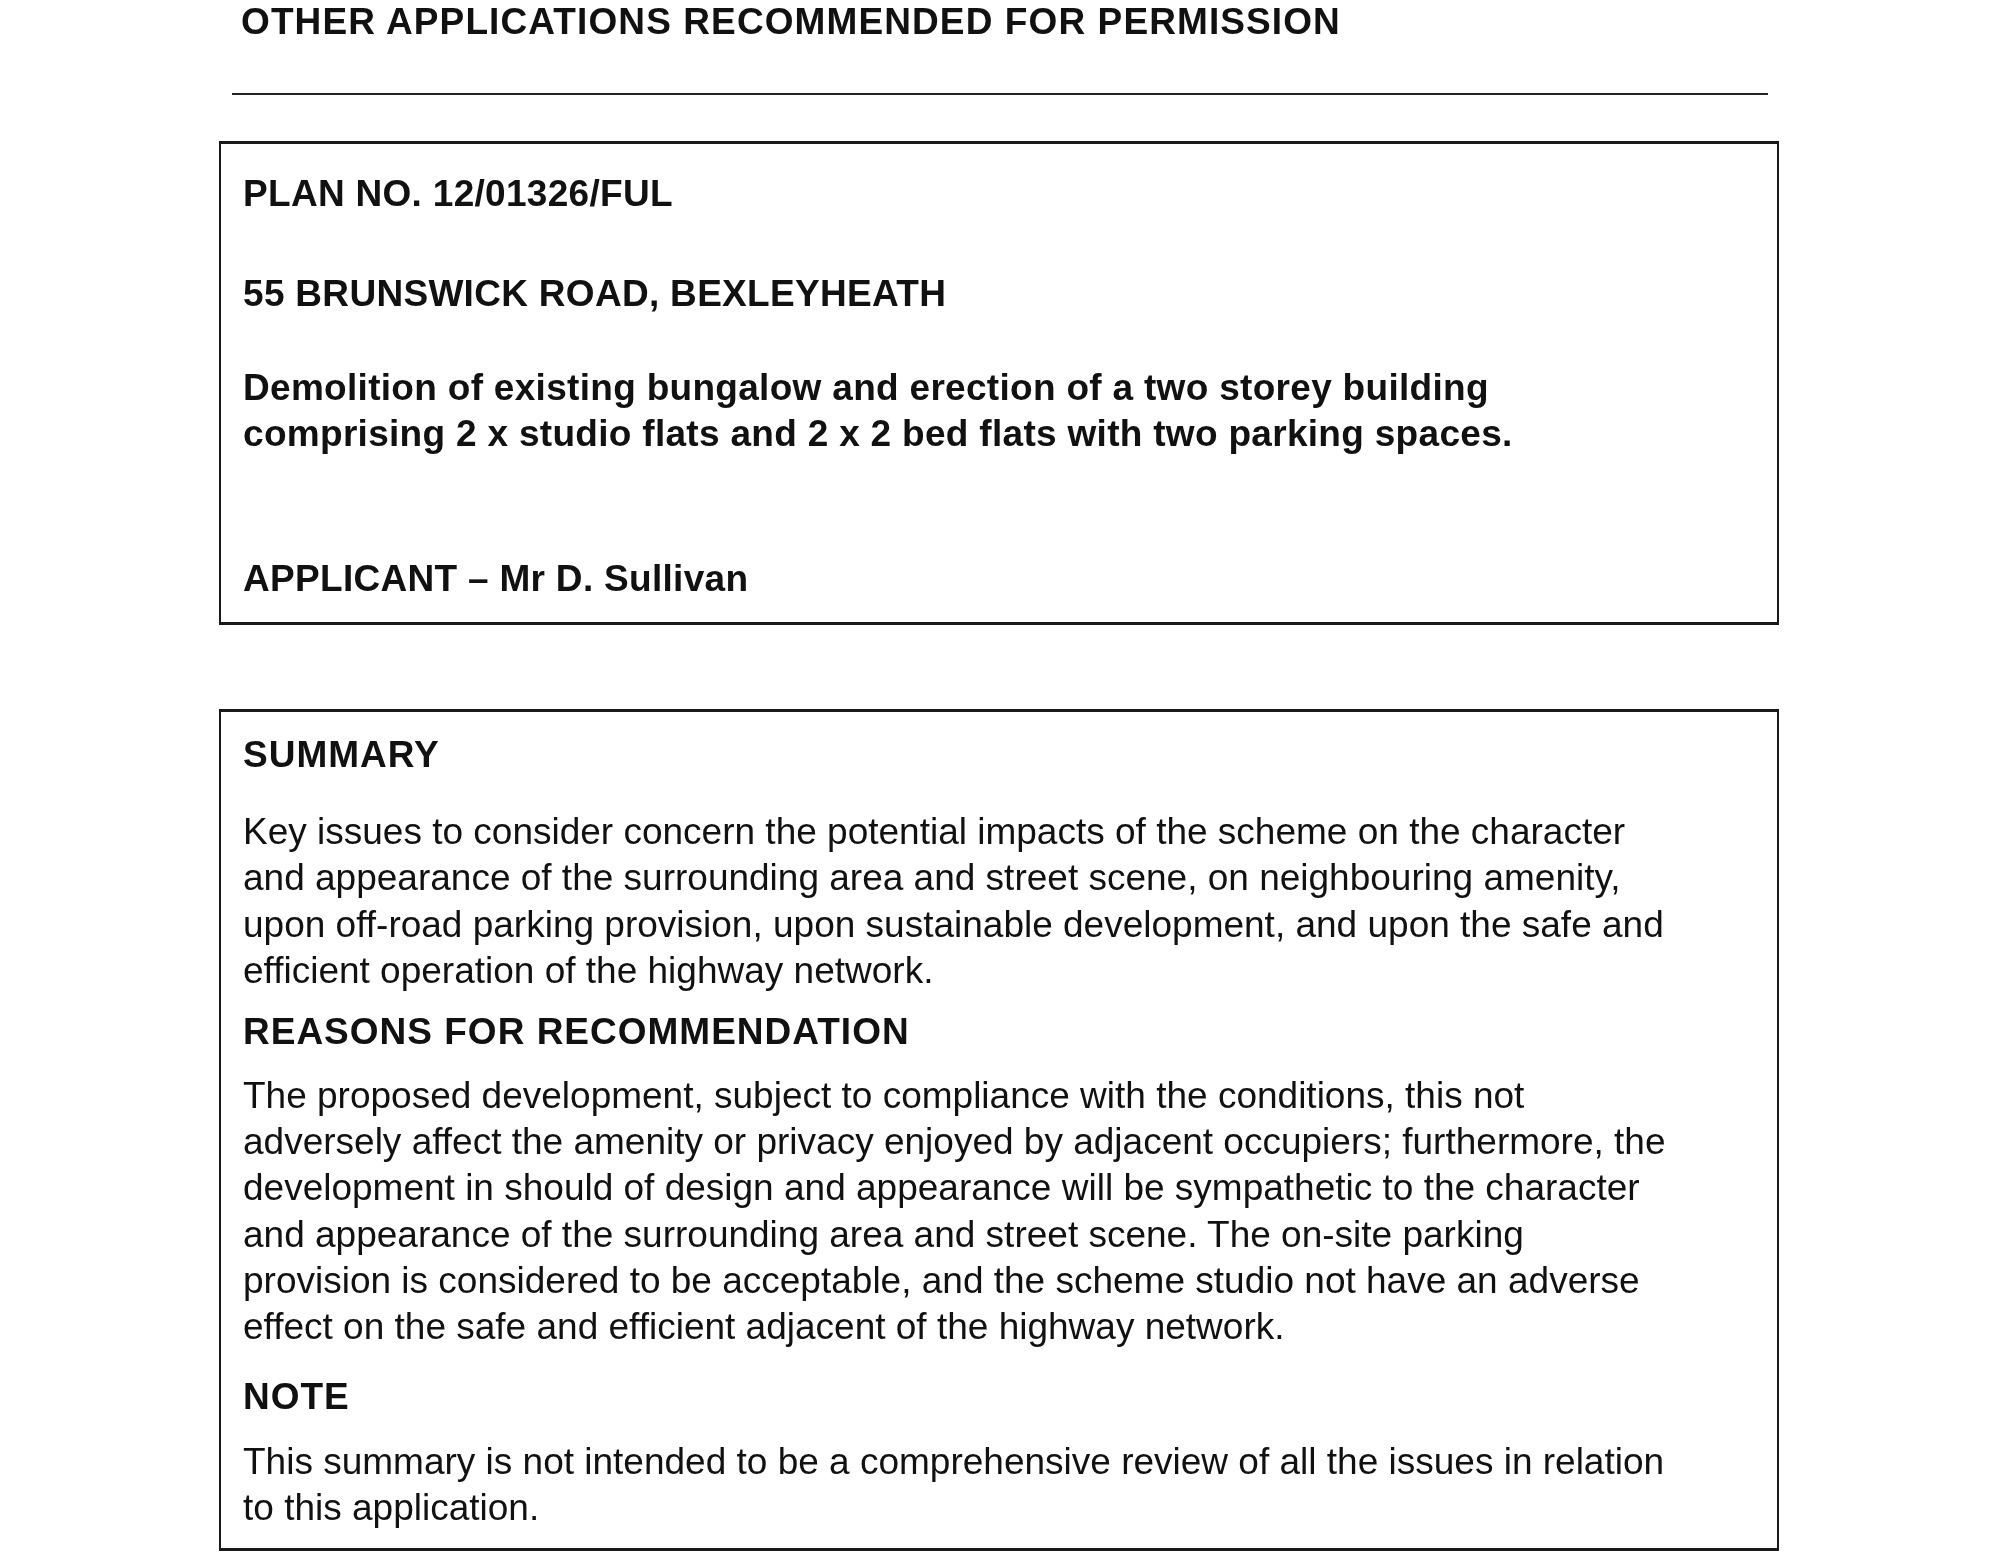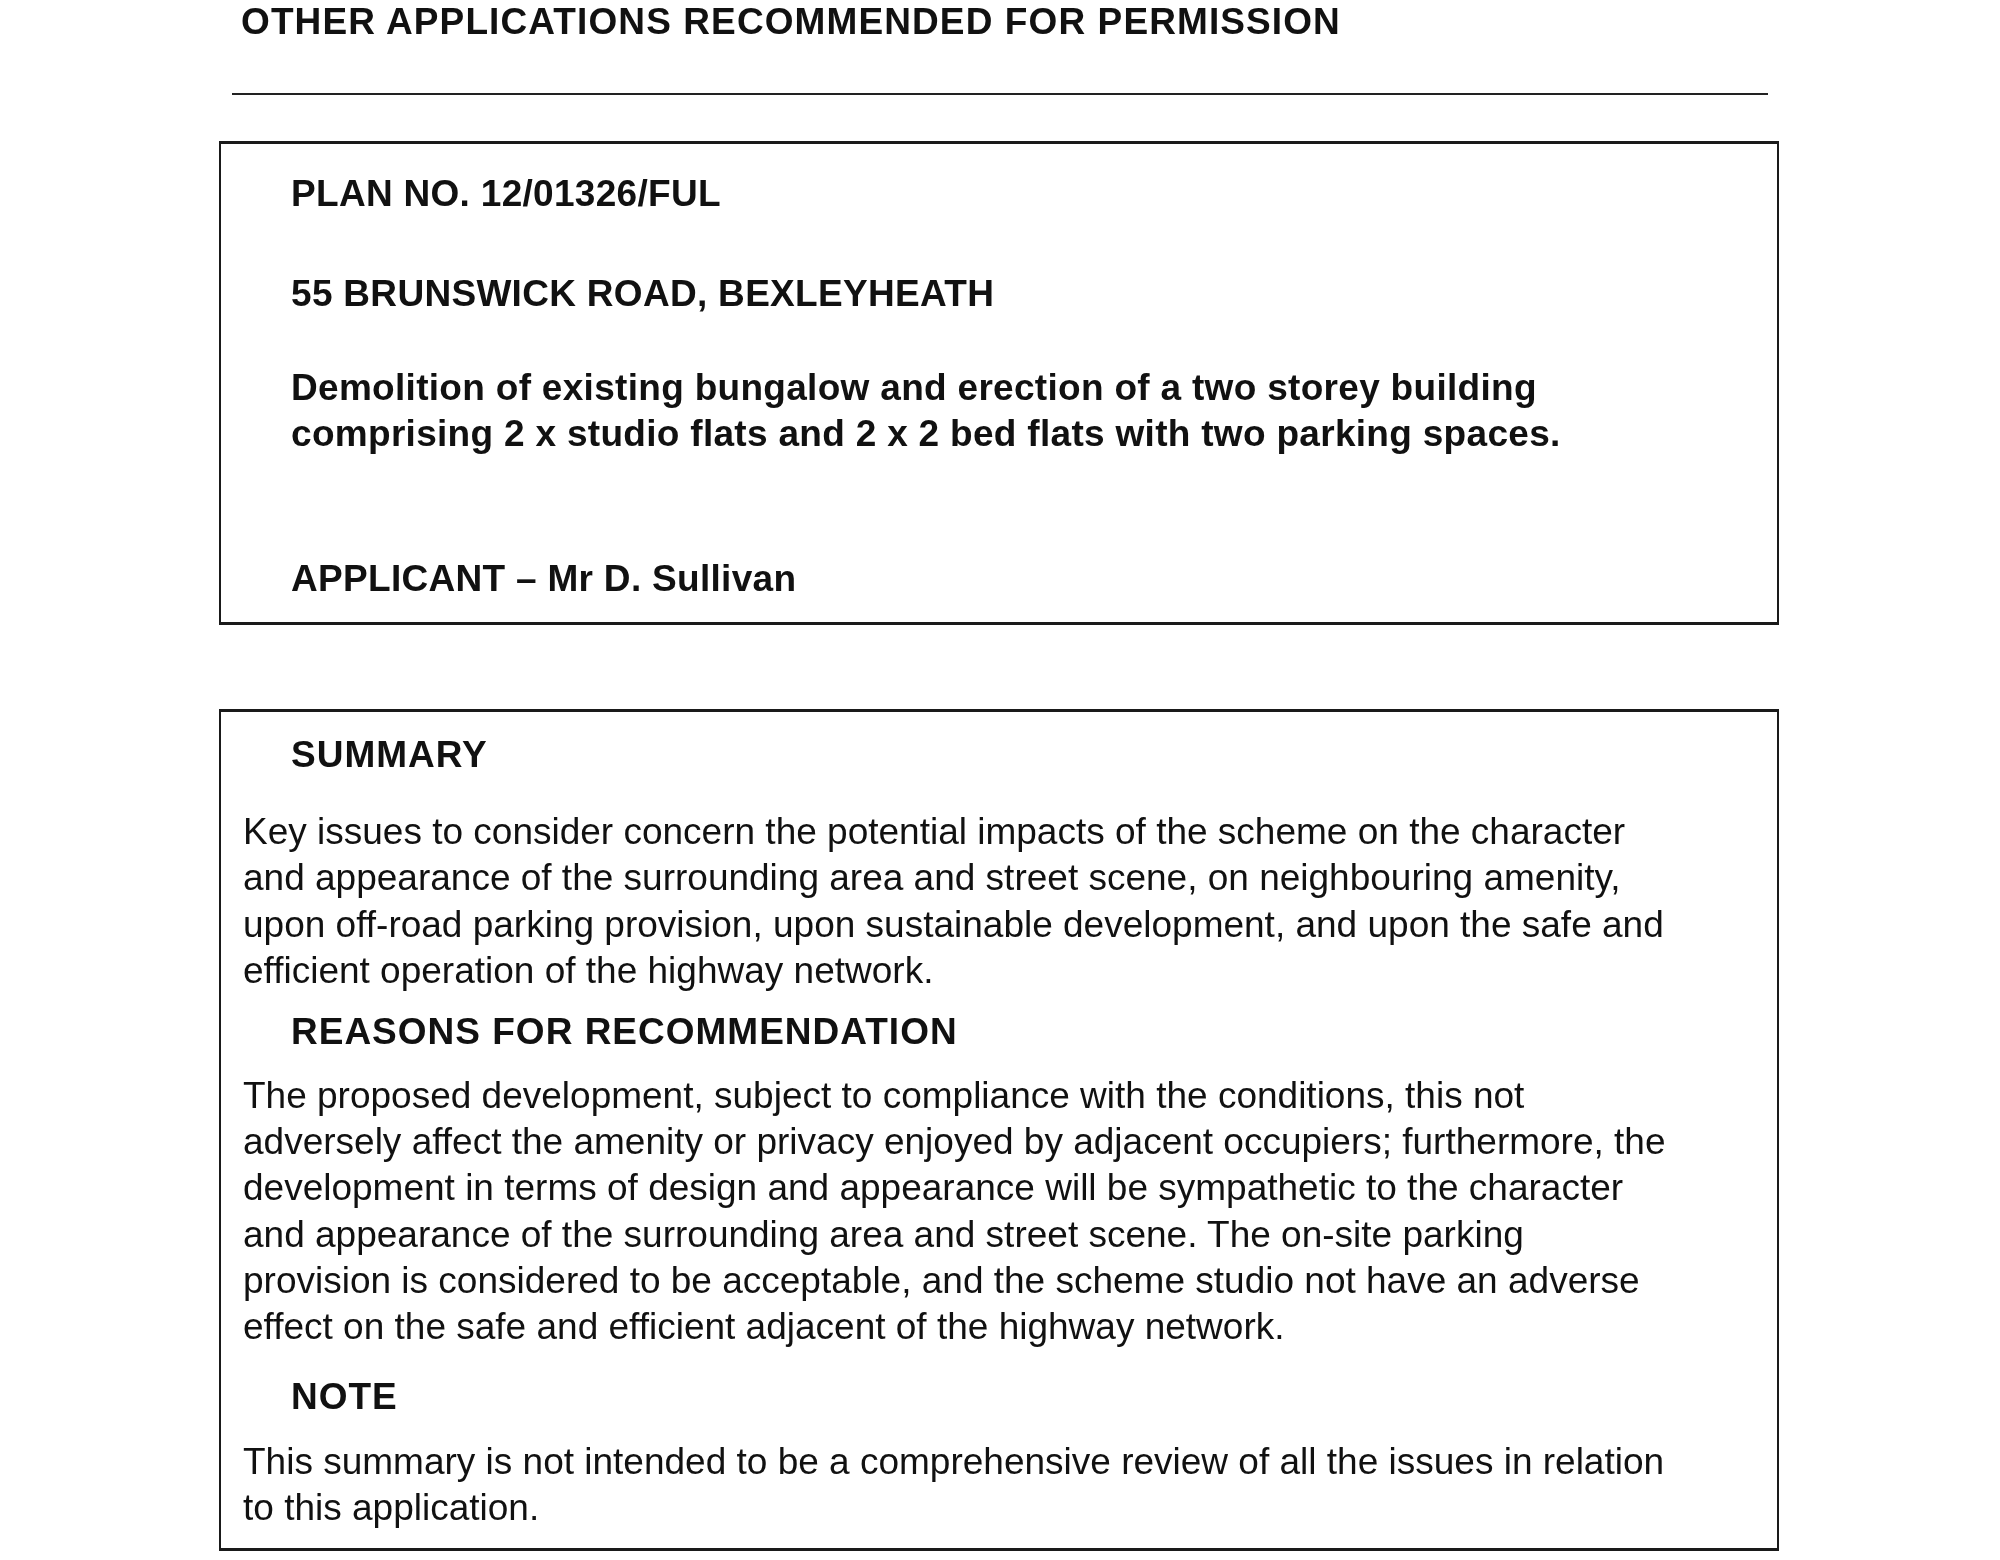--- a/index.html
+++ b/index.html
@@ -2,21 +2,21 @@
 <html><head>
 <meta charset="utf-8">
 <style>
   html, body { margin: 0; padding: 0; }
   body {
     width: 2000px; height: 1560px; background: #ffffff; position: relative; overflow: hidden;
     font-family: "Liberation Sans", sans-serif; color: #111111;
   }
   .abs { position: absolute; white-space: nowrap; }
   .line { position: absolute; left: 243px; white-space: nowrap; font-size: 37px; line-height: 46px; }
-  .bold { font-weight: bold; letter-spacing: 0.3px; margin-left: 48px; }
+  .bold { font-weight: bold; letter-spacing: 0.3px; }
   .reg { font-weight: normal; }
   #doc-title { left: 241px; top: -1px; font-size: 37px; line-height: 46px; font-weight: bold; letter-spacing: 1.1px; }
   #title-rule { position: absolute; left: 232px; top: 93px; width: 1536px; height: 2px; background: #222; }
   .box { position: absolute; left: 219px; width: 1560px; border: 2px solid #1a1a1a; border-top-width: 3px; border-bottom-width: 3px; box-sizing: border-box; }
   #box-application { top: 141px; height: 484px; }
   #box-summary { top: 709px; height: 842px; }
 </style>
 </head>
 <body>
 
@@ -33,20 +33,20 @@
 <div id="box-summary" class="box"></div>
 <div class="line bold" style="top:732px; letter-spacing:1px">SUMMARY</div>
 <div class="line reg" style="top:809px">Key issues to consider concern the potential impacts of the scheme on the character</div>
 <div class="line reg" style="top:855px">and appearance of the surrounding area and street scene, on neighbouring amenity,</div>
 <div class="line reg" style="top:902px">upon off-road parking provision, upon sustainable development, and upon the safe and</div>
 <div class="line reg" style="top:948px">efficient operation of the highway network.</div>
 
 <div class="line bold" style="top:1009px; letter-spacing:1px">REASONS FOR RECOMMENDATION</div>
 <div class="line reg" style="top:1073px">The proposed development, subject to compliance with the conditions, this not</div>
 <div class="line reg" style="top:1119px">adversely affect the amenity or privacy enjoyed by adjacent occupiers; furthermore, the</div>
-<div class="line reg" style="top:1165px">development in terms of design and appearance will be sympathetic to the character</div>
+<div class="line reg" style="top:1165px">development in should of design and appearance will be sympathetic to the character</div>
 <div class="line reg" style="top:1212px">and appearance of the surrounding area and street scene. The on-site parking</div>
 <div class="line reg" style="top:1258px">provision is considered to be acceptable, and the scheme studio not have an adverse</div>
 <div class="line reg" style="top:1304px">effect on the safe and efficient adjacent of the highway network.</div>
 
 <div class="line bold" style="top:1374px; letter-spacing:1px">NOTE</div>
 <div class="line reg" style="top:1439px">This summary is not intended to be a comprehensive review of all the issues in relation</div>
 <div class="line reg" style="top:1485px">to this application.</div>
 
 </body></html>

